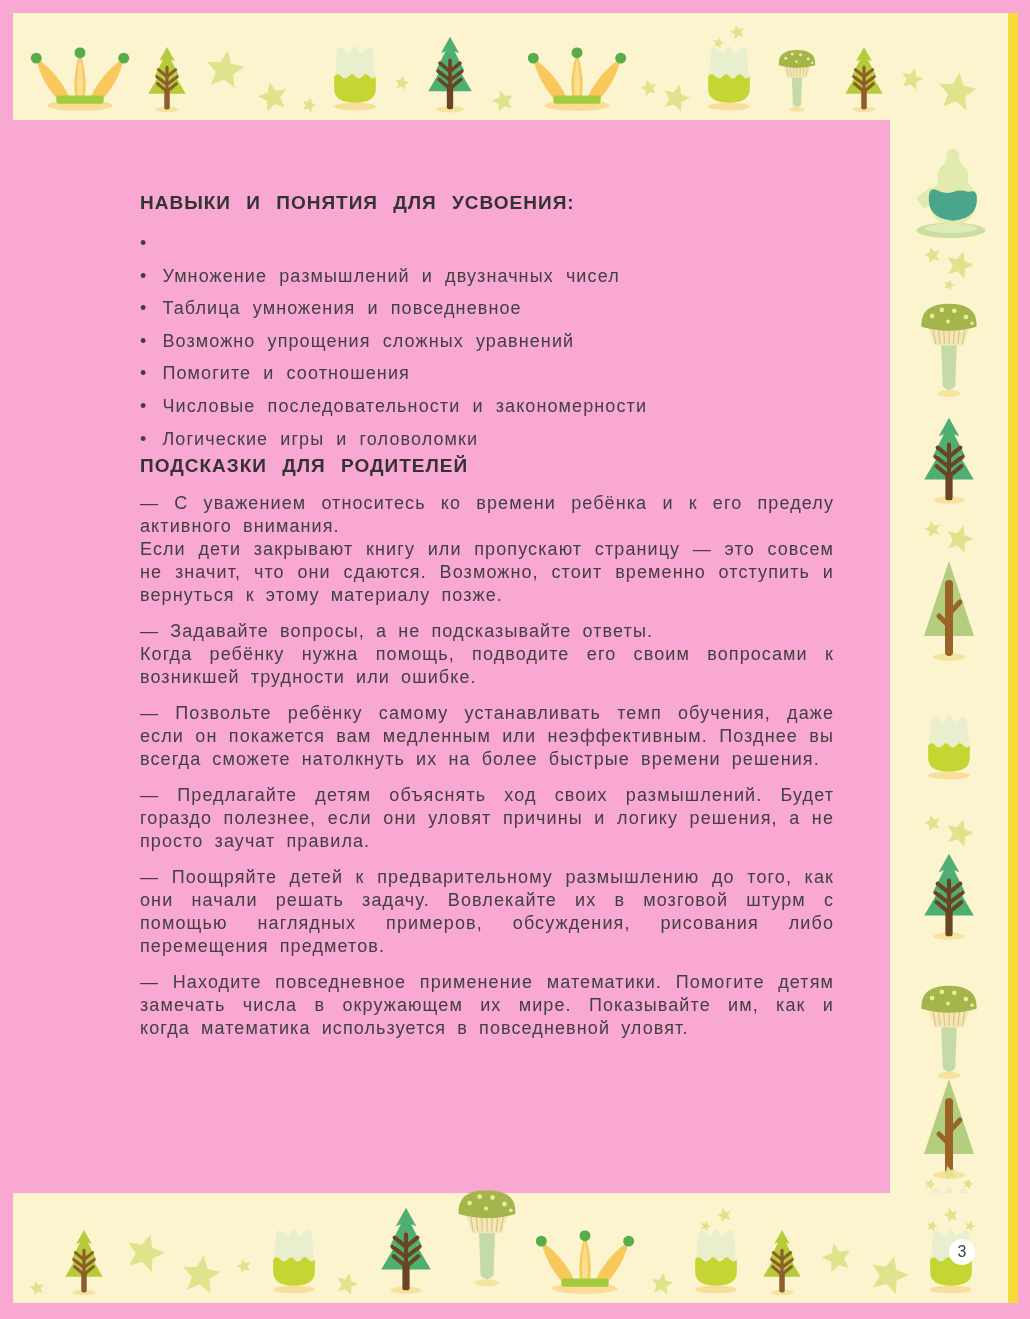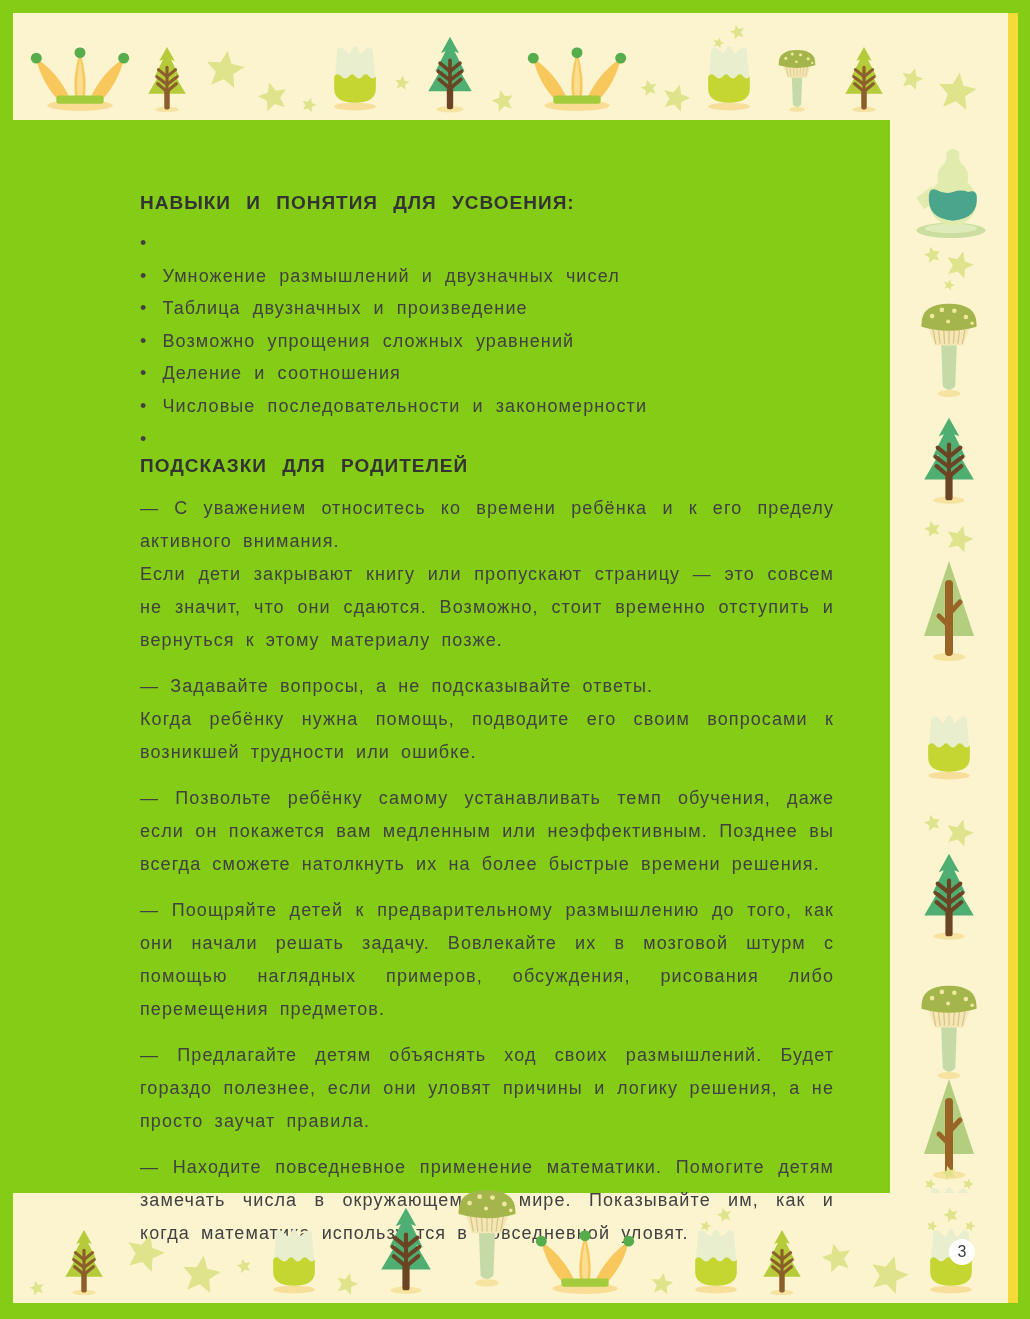--- a/index.html
+++ b/index.html
@@ -1,16 +1,16 @@
 <!DOCTYPE html>
 <html lang="ru"><head>
 <meta charset="utf-8">
 <style>
   html,body{margin:0;padding:0;background:#ffffff;}
-  .page{position:relative;width:1030px;height:1319px;background:#84cc16;
+  .page{position:relative;width:1030px;height:1319px;background:#f9a8d4;
         font-family:"Liberation Sans",sans-serif;overflow:hidden;}
 
   
   .band,.col-right{position:absolute;background:#FBF4CF;}
   .band-top{left:13px;top:13px;width:995px;height:107px;}
   .col-right{left:890px;top:120px;width:118px;height:1183px;}
   .band-bottom{left:13px;top:1193px;width:995px;height:110px;}
   .strip{position:absolute;left:1008px;top:13px;width:10px;height:1290px;background:#F6DA3A;}
 
   .band{display:flex;align-items:flex-end;justify-content:space-between;
@@ -50,21 +50,21 @@
   
   .content{position:absolute;left:140px;top:192px;width:694px;color:#414141;}
   .content h1,.content h2{font-size:19px;font-weight:bold;color:#333333;
       letter-spacing:1px;word-spacing:9px;margin:0;}
   .content h1{margin-bottom:13px;}
   .content ul{list-style:none;margin:0;padding:0;}
   .content li{display:flex;align-items:baseline;font-size:18px;line-height:32.6px;
       letter-spacing:1.1px;word-spacing:6px;}
   .blt{margin-right:15px;font-size:18px;}
   .content h2{margin-bottom:15px;}
-  .content p{margin:0 0 13px 0;font-size:18px;line-height:33px;text-align:justify;
+  .content p{margin:0 0 13px 0;font-size:18px;line-height:23px;text-align:justify;
       letter-spacing:1.1px;word-spacing:5px;white-space:pre-line;}
 
   .page-num{position:absolute;left:949px;top:1239px;width:26px;height:26px;border-radius:50%;
       background:#ffffff;display:flex;align-items:center;justify-content:center;
       font-size:16px;color:#3E3E3E;z-index:6;}
 </style>
 </head>
 <body>
 
 <div class="page">
@@ -431,45 +431,46 @@
     <ul>
       <li>
           <span class="blt">•</span>
         </li>
       <li>
           <span class="blt">•</span>
           <span>Умножение размышлений и двузначных чисел</span>
         </li>
       <li>
           <span class="blt">•</span>
-          <span>Таблица двузначных и произведение</span>
+          <span>Таблица умножения и повседневное</span>
         </li>
       <li>
           <span class="blt">•</span>
           <span>Возможно упрощения сложных уравнений</span>
         </li>
       <li>
           <span class="blt">•</span>
-          <span>Деление и соотношения</span>
+          <span>Помогите и соотношения</span>
         </li>
       <li>
           <span class="blt">•</span>
           <span>Числовые последовательности и закономерности</span>
         </li>
       <li>
           <span class="blt">•</span>
+          <span>Логические игры и головоломки</span>
         </li>
     </ul>
     <h2>ПОДСКАЗКИ ДЛЯ РОДИТЕЛЕЙ</h2>
     <p>— С уважением относитесь ко времени ребёнка и к его пределу активного внимания.
 Если дети закрывают книгу или пропускают страницу — это совсем не значит, что они сдаются. Возможно, стоит временно отступить и вернуться к этому материалу позже.</p>
     <p>— Задавайте вопросы, а не подсказывайте ответы.
 Когда ребёнку нужна помощь, подводите его своим вопросами к возникшей трудности или ошибке.</p>
     <p>— Позвольте ребёнку самому устанавливать темп обучения, даже если он покажется вам медленным или неэффективным. Позднее вы всегда сможете натолкнуть их на более быстрые времени решения.</p>
+    <p>— Предлагайте детям объяснять ход своих размышлений. Будет гораздо полезнее, если они уловят причины и логику решения, а не просто заучат правила.</p>
     <p>— Поощряйте детей к предварительному размышлению до того, как они начали решать задачу. Вовлекайте их в мозговой штурм с помощью наглядных примеров, обсуждения, рисования либо перемещения предметов.</p>
-    <p>— Предлагайте детям объяснять ход своих размышлений. Будет гораздо полезнее, если они уловят причины и логику решения, а не просто заучат правила.</p>
     <p>— Находите повседневное применение математики. Помогите детям замечать числа в окружающем их мире. Показывайте им, как и когда математика используется в повседневной уловят.</p>
   </div>
 
   <div class="page-num">
       <span>3</span>
     </div>
 </div>
 
 </body></html>

